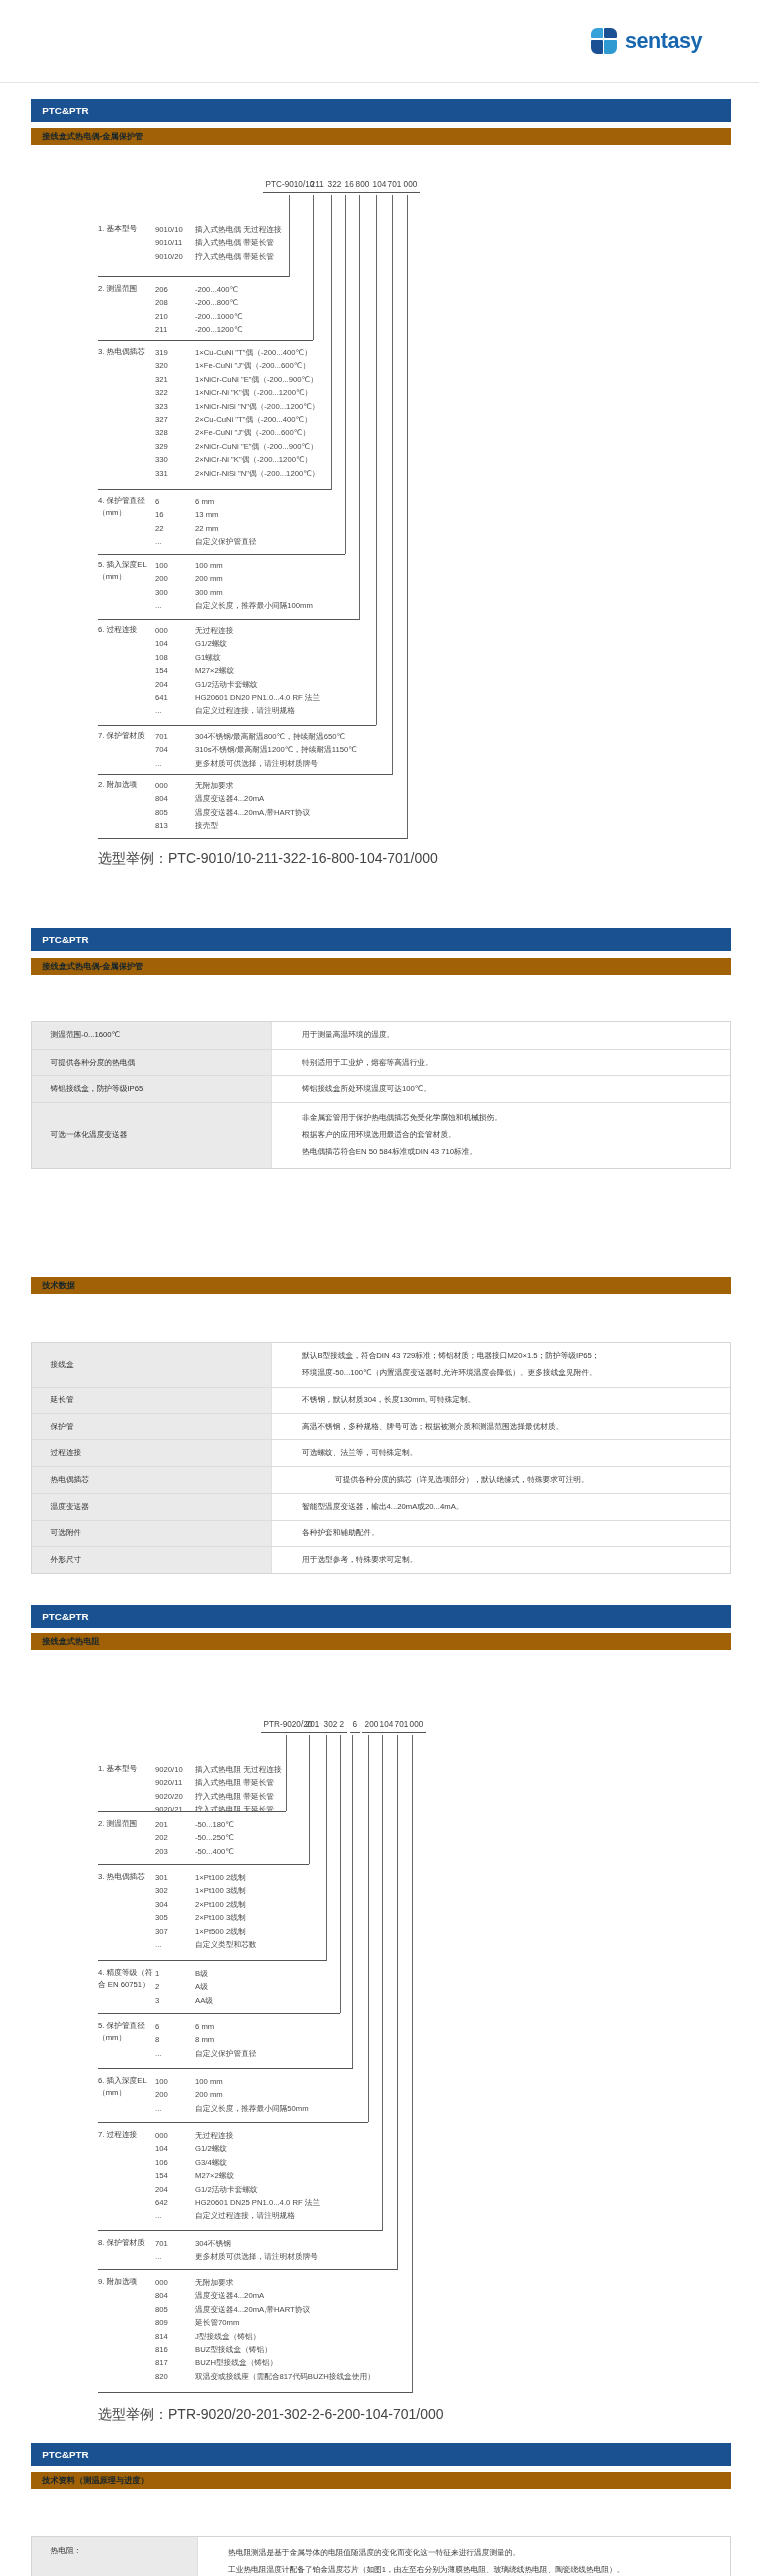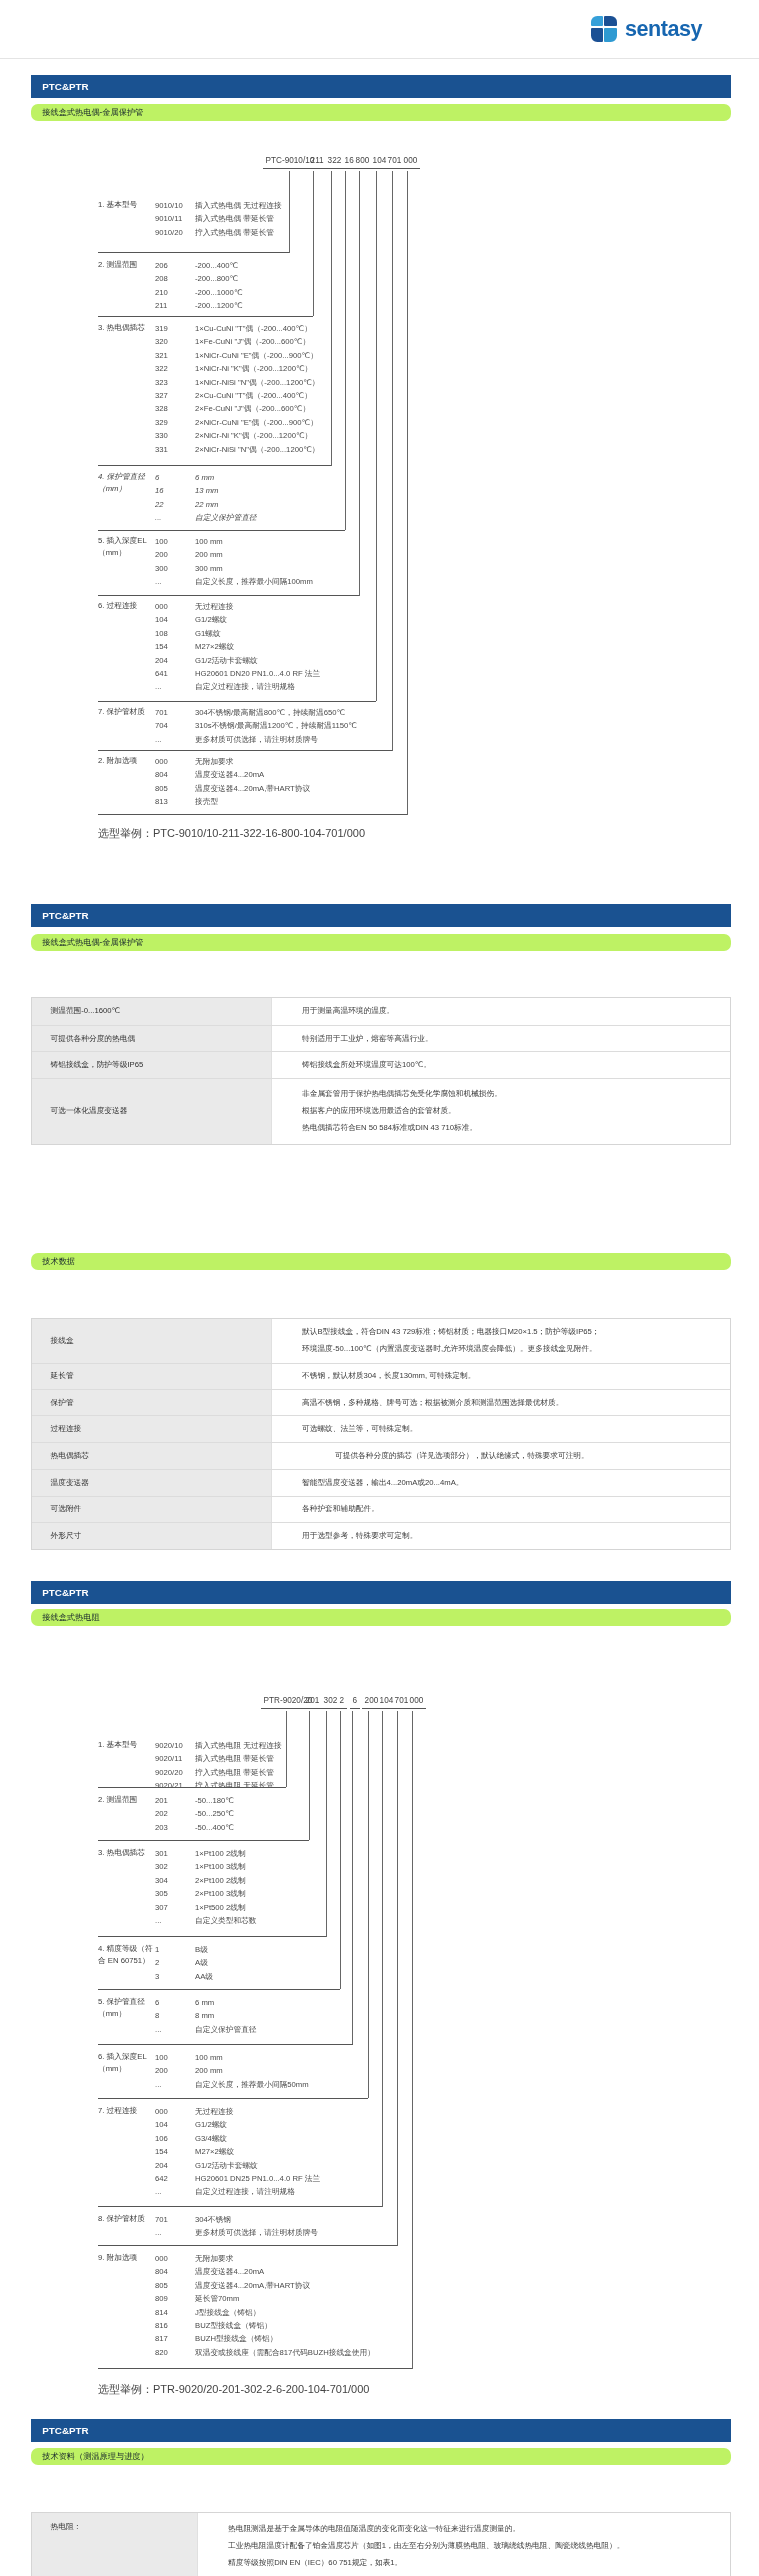--- a/index.html
+++ b/index.html
@@ -1,43 +1,43 @@
 <!DOCTYPE html>
 <html style="font-size:8.2px"><head>
 <meta charset="utf-8">
 <style>
   html,body{margin:0;padding:0;background:#fff;}
   body{width:759px;font-family:"Liberation Sans","DejaVu Sans",sans-serif;color:#333;}
-  header{height:59px;border-bottom:0.5px solid #e4e4e4;display:flex;align-items:center;justify-content:flex-end;padding-right:57px;box-sizing:border-box;}
+  header{height:83px;border-bottom:0.5px solid #e4e4e4;display:flex;align-items:center;justify-content:flex-end;padding-right:57px;box-sizing:border-box;}
   .logo{display:flex;align-items:center;gap:7.7px;}
   .logo-icon{width:26px;height:27px;display:grid;grid-template-columns:11.3px 13px;grid-template-rows:10.8px 14.4px;gap:1.5px;}
   .logo-icon i{display:block;}
   .lq1{background:#36a0d9;border-radius:6.2px 1px 1px 1px;}
   .lq2{background:#1b5094;border-radius:1px 6.2px 1px 1px;}
   .lq3{background:#1b5094;border-radius:1px 1px 1px 6.2px;}
   .lq4{background:#2f9ad2;border-radius:1px 1px 6.2px 1px;}
   .logo-text{font-size:21.6px;font-weight:bold;color:#1766b0;letter-spacing:-0.5px;}
   main{margin:0 28px 0 31px;}
   .bar-dark{background:#1a5291;color:#fff;font-weight:bold;font-size:9.8px;height:23px;line-height:23px;padding-left:11.3px;}
-  .bar-cyan{background:#bef264;color:#15242c;font-weight:normal;font-size:8.2px;height:17px;line-height:17px;padding-left:11.3px;margin-top:6.7px;border-radius:7px;}
+  .bar-cyan{background:#a16207;color:#15242c;font-weight:bold;font-size:8.2px;height:17px;line-height:17px;padding-left:11.3px;margin-top:6.7px;}
   .mt30{margin-top:15.5px;} .mt92{margin-top:47px;} .mt60{margin-top:31px;} .mt13{margin-top:6.7px;}
   
   .selector{position:relative;}
   .sel1{height:701px;margin-top:35px;}
   .sel2{height:716px;margin-top:70px;}
   .code-seg{position:absolute;top:0;font-size:8.2px;color:#444;padding:0 2.6px 3.1px 2.6px;border-bottom:0.5px solid #555;white-space:nowrap;}
   .vline{position:absolute;width:0.5px;background:#666;}
   .gsep{position:absolute;left:67px;height:0.5px;background:#555;}
   .groups{position:absolute;left:67px;right:0;top:36px;}
   .group{box-sizing:border-box;display:flex;overflow:hidden;padding-top:6.7px;}
   .glabel{width:57px;flex:none;font-size:7.7px;color:#3c3c3c;line-height:12.4px;}
   .gopts{flex:1;}
   .opt{line-height:13.4px;font-size:7.7px;color:#4a4a4a;white-space:nowrap;}
   .ocode{display:inline-block;width:40px;}
-  .sel-example{position:absolute;left:67px;font-size:11px;color:#444;}
+  .sel-example{position:absolute;left:67px;font-size:14px;color:#444;}
   .sel1 .sel-example{top:670px;}
   .sel2 .sel-example{top:686px;}
   
   .kv{border:0.5px solid #d5d5d5;}
   .kv-row{display:flex;border-top:0.5px solid #dcdcdc;}
   .kv-row:first-child{border-top:none;}
   .kv-label{width:240px;flex:none;background:#eaeaea;display:flex;align-items:center;padding-left:18.5px;box-sizing:border-box;font-size:7.7px;color:#303030;border-right:0.5px solid #e0e0e0;}
   .kv-val{flex:1;display:flex;flex-direction:column;justify-content:center;padding:4.1px 10.3px 4.1px 30px;font-size:7.7px;color:#3a3a3a;box-sizing:border-box;}
   .kv-line{margin:3.6px 0;}
   #ftable{margin-top:46px;}
@@ -116,21 +116,21 @@
             <div class="opt"><span class="ocode">321</span><span class="odesc">1×NiCr-CuNi "E"偶（-200...900℃）</span></div>
             <div class="opt"><span class="ocode">322</span><span class="odesc">1×NiCr-Ni "K"偶（-200...1200℃）</span></div>
             <div class="opt"><span class="ocode">323</span><span class="odesc">1×NiCr-NiSi "N"偶（-200...1200℃）</span></div>
             <div class="opt"><span class="ocode">327</span><span class="odesc">2×Cu-CuNi "T"偶（-200...400℃）</span></div>
             <div class="opt"><span class="ocode">328</span><span class="odesc">2×Fe-CuNi "J"偶（-200...600℃）</span></div>
             <div class="opt"><span class="ocode">329</span><span class="odesc">2×NiCr-CuNi "E"偶（-200...900℃）</span></div>
             <div class="opt"><span class="ocode">330</span><span class="odesc">2×NiCr-Ni "K"偶（-200...1200℃）</span></div>
             <div class="opt"><span class="ocode">331</span><span class="odesc">2×NiCr-NiSi "N"偶（-200...1200℃）</span></div>
           </div>
         </div>
-        <div class="group" style="height: 64px; font-style: italic;">
+        <div class="group" style="height: 64px;">
           <div class="glabel">4. 保护管直径（mm）</div>
           <div class="gopts">
             <div class="opt"><span class="ocode">6</span><span class="odesc">6 mm</span></div>
             <div class="opt"><span class="ocode">16</span><span class="odesc">13 mm</span></div>
             <div class="opt"><span class="ocode">22</span><span class="odesc">22 mm</span></div>
             <div class="opt"><span class="ocode">...</span><span class="odesc">自定义保护管直径</span></div>
           </div>
         </div>
         <div class="group" style="height: 65px;">
           <div class="glabel">5. 插入深度EL（mm）</div>

